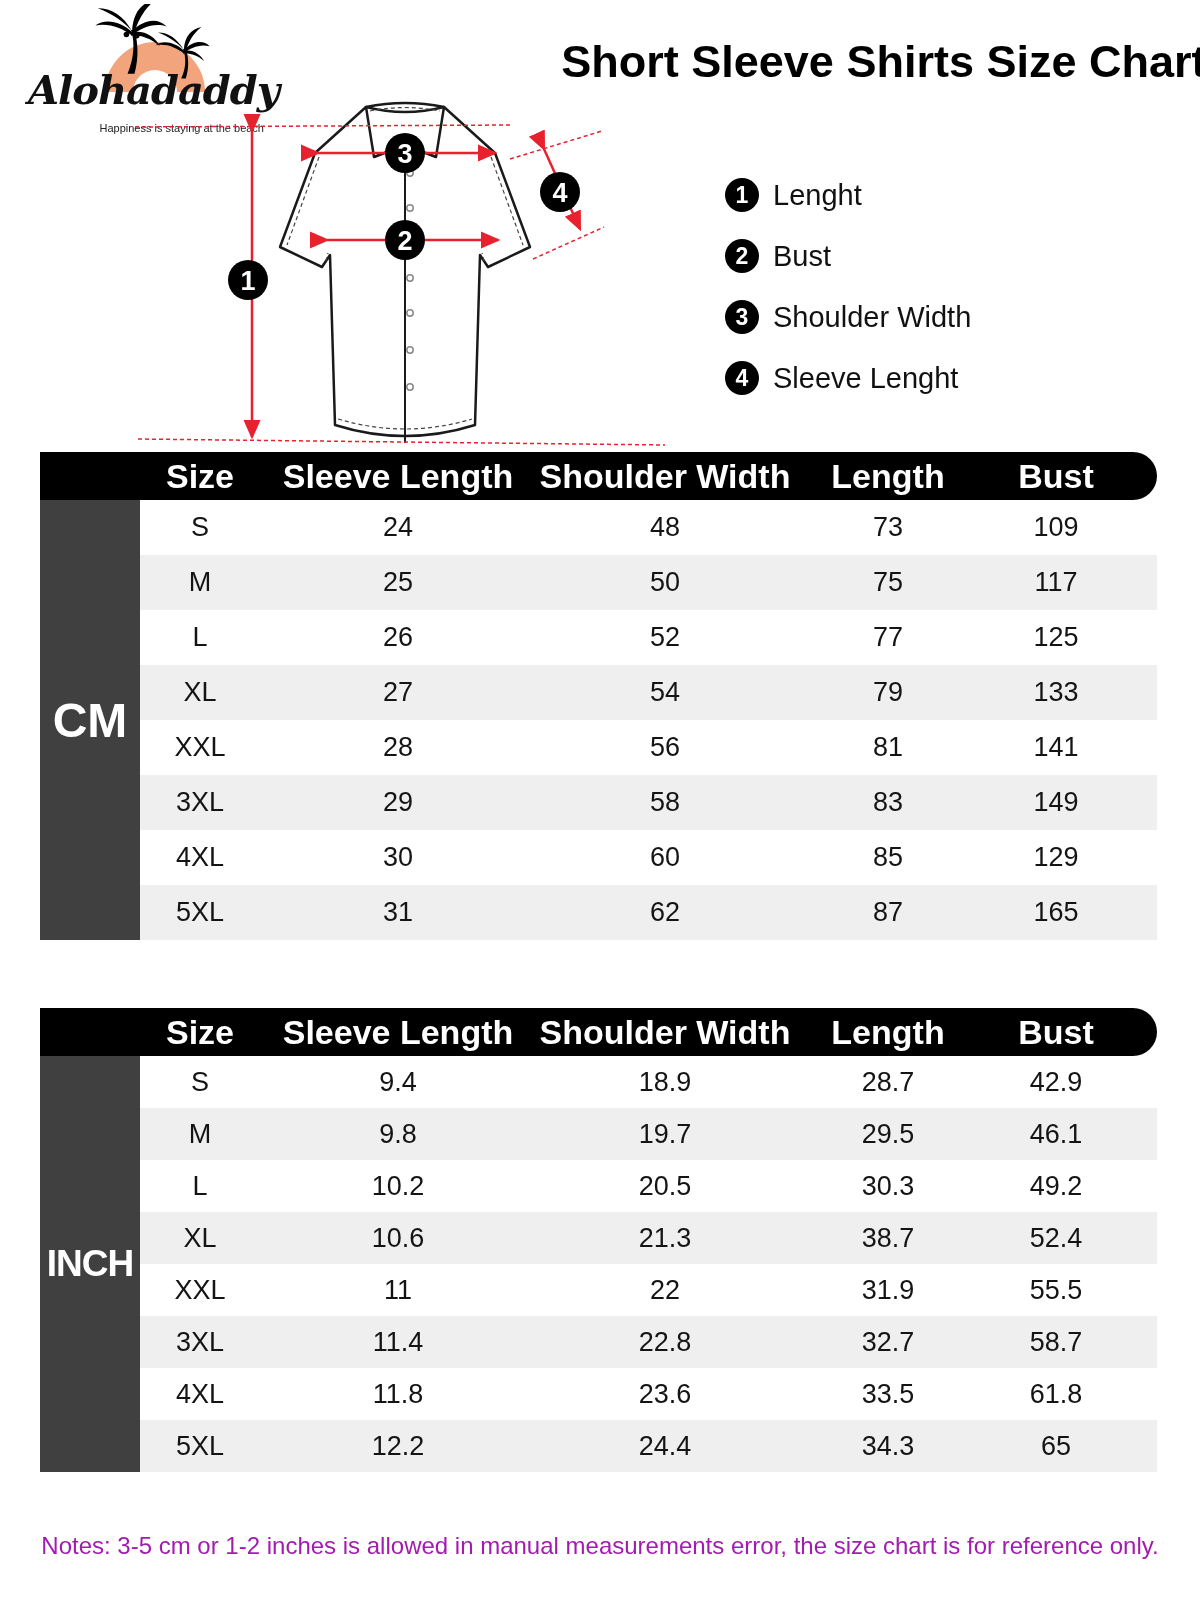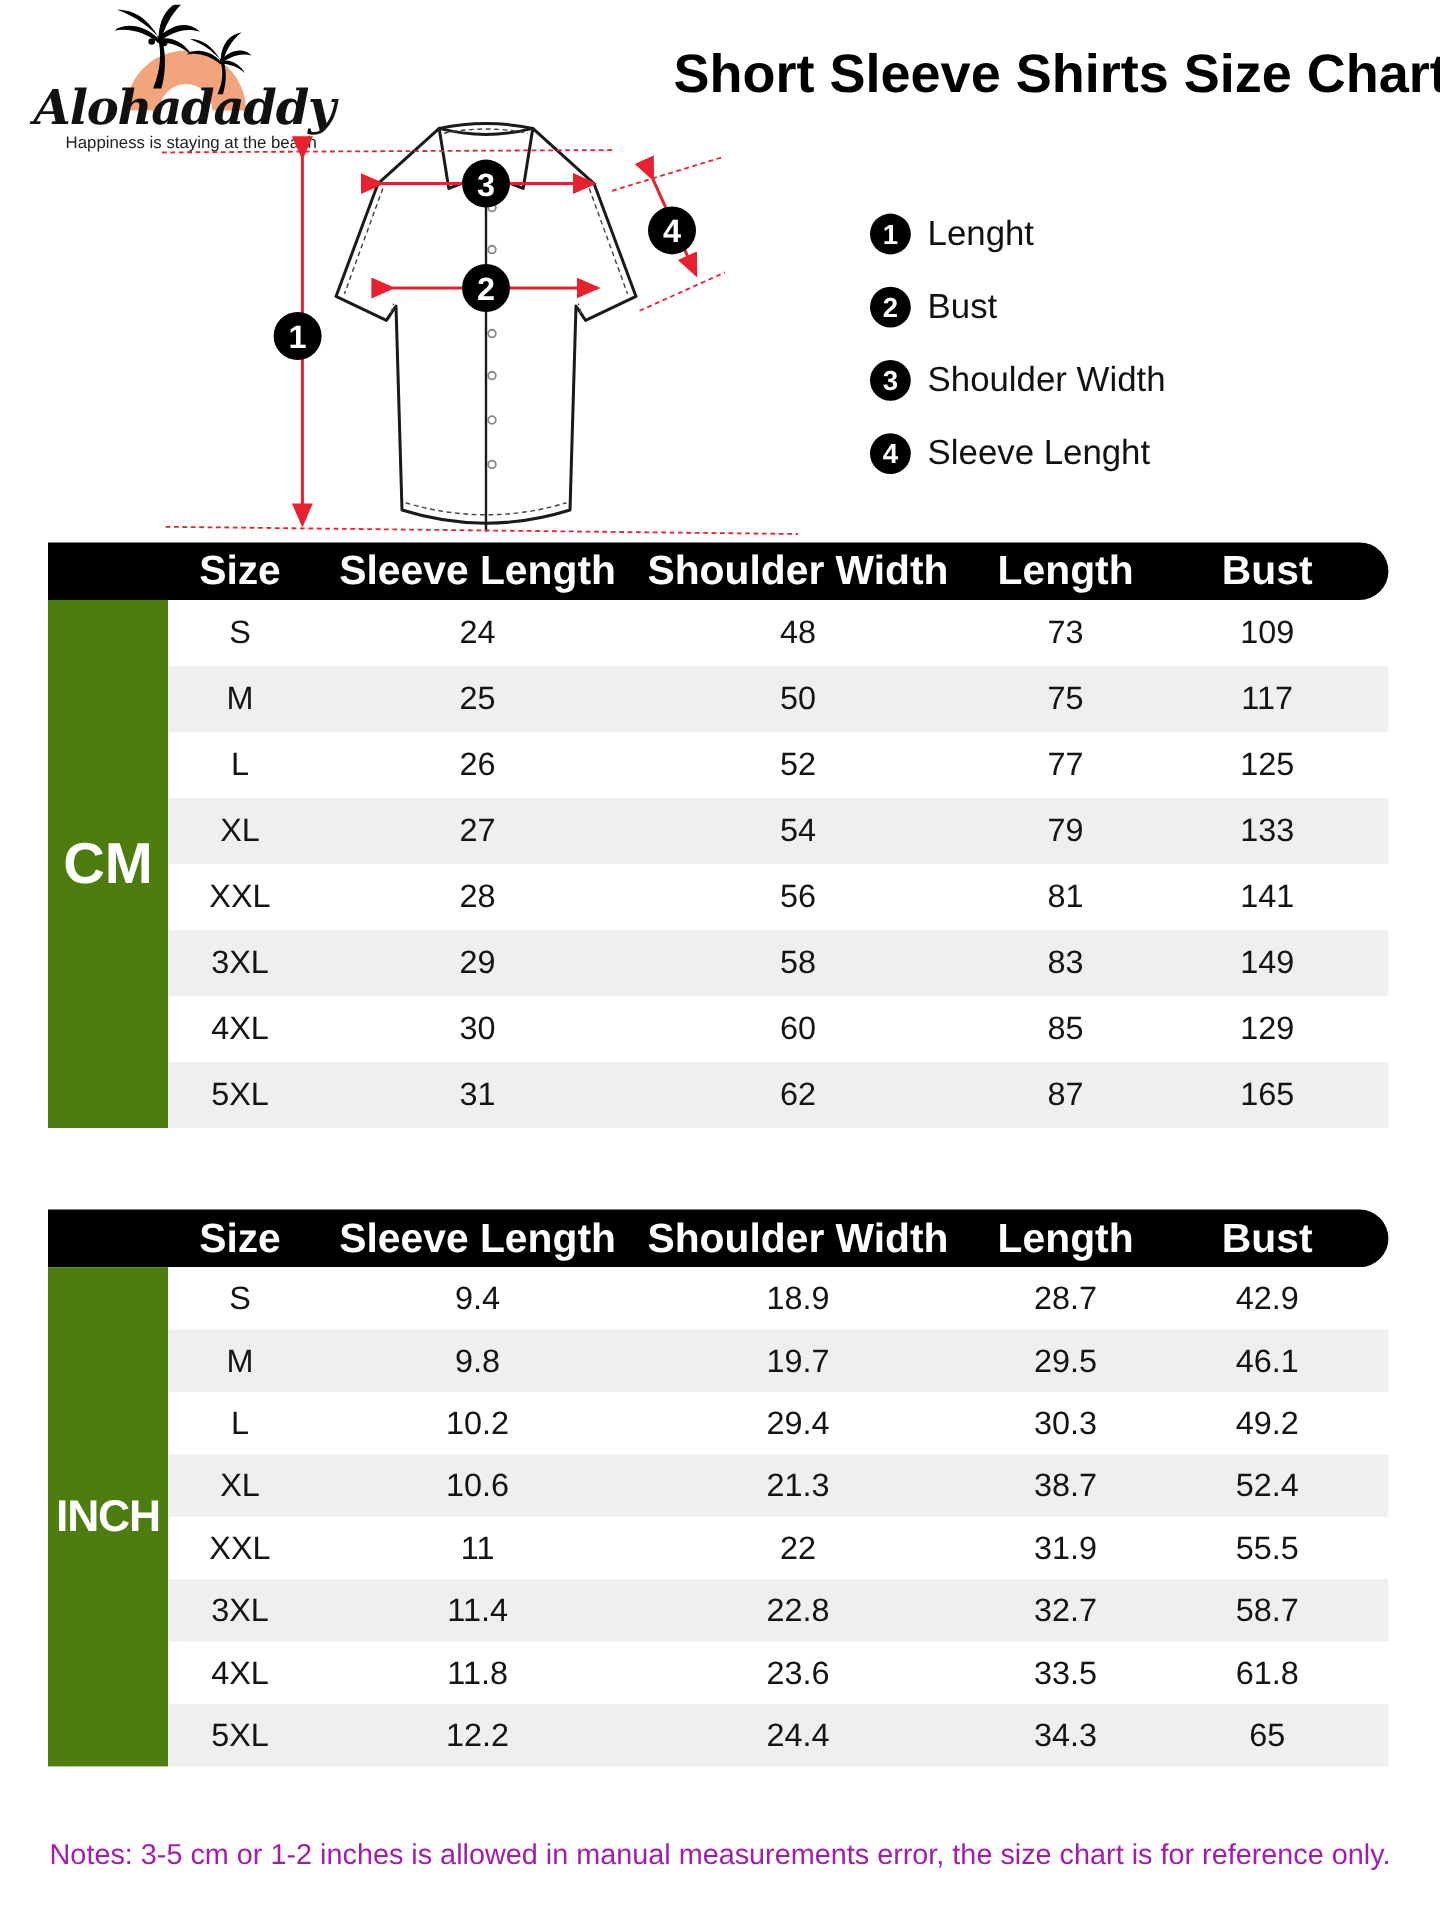--- a/index.html
+++ b/index.html
@@ -4,21 +4,21 @@
 <style>
   html,body{margin:0;padding:0;background:#fff;}
   .page{position:relative;width:1200px;height:1600px;background:#ffffff;overflow:hidden;
         font-family:"Liberation Sans", sans-serif;color:#111;}
 
   
   .logo{position:absolute;left:28px;top:4px;width:250px;}
   .logo-art{display:block;margin:0 auto;}
   .logo-name{font-family:"DejaVu Serif", serif;font-style:italic;font-weight:bold;
              font-size:40px;line-height:1;margin-top:-34px;text-align:center;letter-spacing:-1px;}
-  .logo-tag{font-size:14px;text-align:right;padding-right:14px;margin-top:0;color:#222;}
+  .logo-tag{font-size:11px;text-align:right;padding-right:14px;margin-top:12px;color:#222;}
 
   
   .title{position:absolute;left:50%;top:36px;transform:translateX(-6%);
          font-size:45px;font-weight:bold;white-space:nowrap;color:#000;}
 
   
   .legend{position:absolute;left:725px;top:178px;}
   .legend-item{display:flex;align-items:center;height:34px;margin-bottom:27px;}
   .legend-num{width:34px;height:34px;border-radius:50%;background:#000;color:#fff;
               font-weight:bold;font-size:23px;display:flex;align-items:center;justify-content:center;
@@ -30,21 +30,21 @@
 
   
   .size-table{position:absolute;left:40px;width:1117px;}
   .table-cm{top:452px;}
   .table-inch{top:1008px;}
   .thead{height:48px;background:#000;border-radius:0 26px 26px 0;
          padding-left:100px;display:grid;grid-template-columns:120px 276px 258px 188px 148px;
          align-items:center;}
   .hcell{color:#fff;font-weight:bold;font-size:34px;text-align:center;}
   .tbody{display:flex;}
-  .side{width:100px;background:#4d7c0f;display:flex;align-items:center;justify-content:center;}
+  .side{width:100px;background:#404040;display:flex;align-items:center;justify-content:center;}
   .unit{color:#fff;font-weight:bold;}
   .table-cm .unit{font-size:48px;}
   .table-inch .unit{font-size:37px;letter-spacing:-1px;}
   .rows{flex:1;}
   .row{display:grid;grid-template-columns:120px 276px 258px 188px 148px;align-items:center;background:#fff;}
   .table-cm .row{height:55px;}
   .table-inch .row{height:52px;}
   .row.alt{background:#EFEFEF;}
   .cell{font-size:27px;text-align:center;color:#141414;}
 
@@ -275,21 +275,21 @@
           <div class="row alt">
             <div class="cell">M</div>
             <div class="cell">9.8</div>
             <div class="cell">19.7</div>
             <div class="cell">29.5</div>
             <div class="cell">46.1</div>
           </div>
           <div class="row">
             <div class="cell">L</div>
             <div class="cell">10.2</div>
-            <div class="cell">29.4</div>
+            <div class="cell">20.5</div>
             <div class="cell">30.3</div>
             <div class="cell">49.2</div>
           </div>
           <div class="row alt">
             <div class="cell">XL</div>
             <div class="cell">10.6</div>
             <div class="cell">21.3</div>
             <div class="cell">38.7</div>
             <div class="cell">52.4</div>
           </div>

